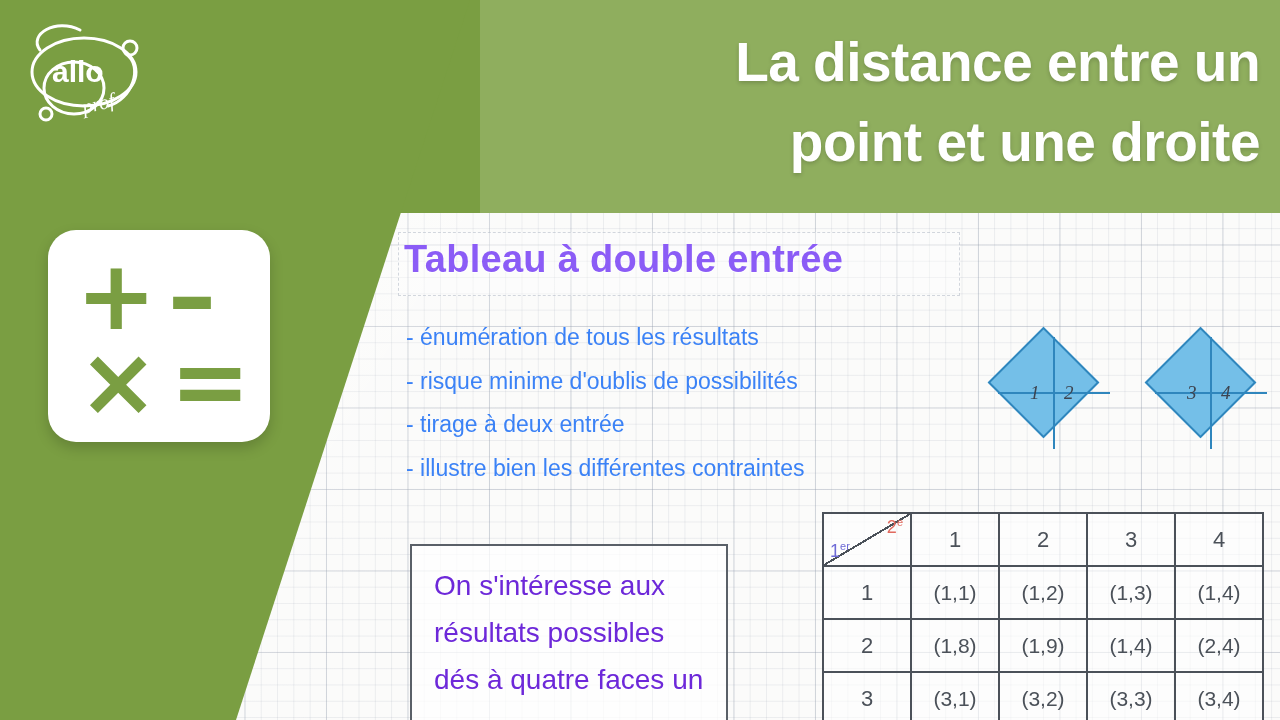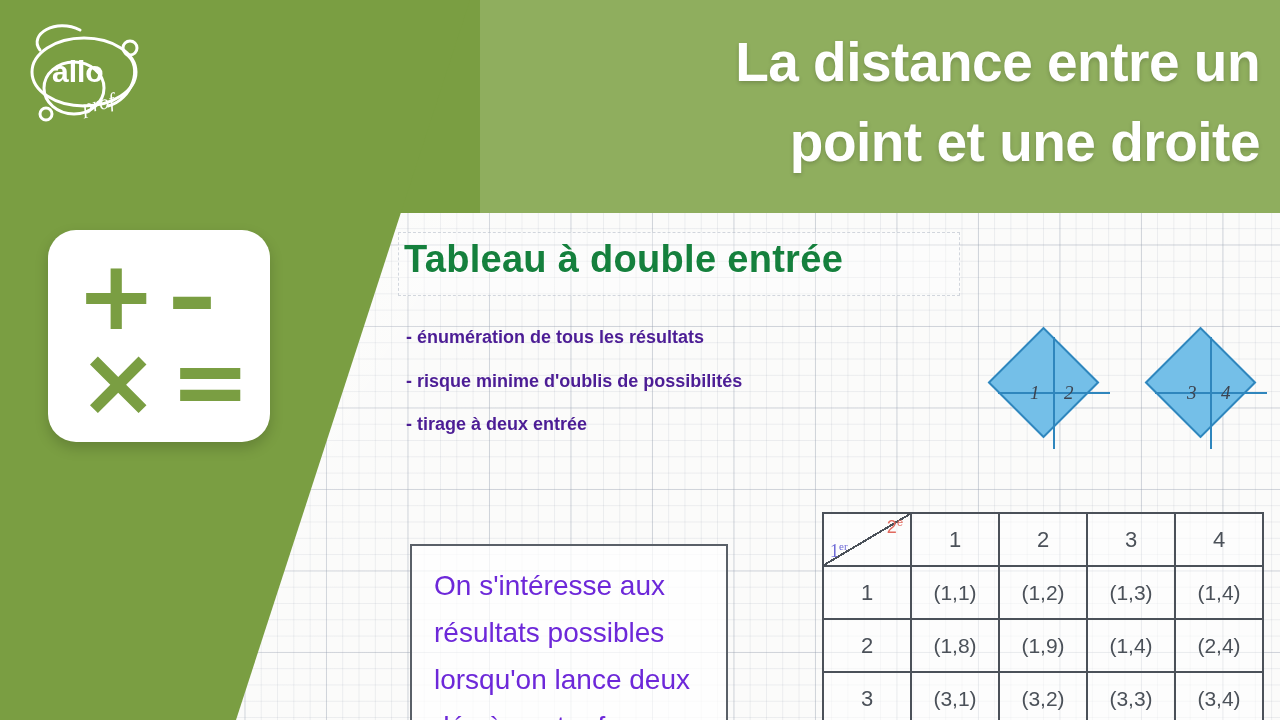--- a/index.html
+++ b/index.html
@@ -40,46 +40,45 @@
 
   
   .slide-title {
     position: absolute;
     left: 404px;
     top: 238px;
     width: 545px;
     height: 56px;
     font-size: 38px;
     font-weight: bold;
-    color: #15803d;
+    color: #8b5cf6;
     letter-spacing: 0.3px;
     white-space: nowrap;
     text-shadow: 0 1px 0 #ffffff;
   }
   .slide-title-box {
     position: absolute;
     left: 398px;
     top: 232px;
     width: 560px;
     height: 62px;
     border: 1px dashed rgba(160,170,185,0.45);
     background: rgba(255,255,255,0.35);
   }
   .bullets {
     position: absolute;
     left: 406px;
     top: 316px;
     width: 560px;
   }
   .bullets div {
-    font-size: 18px;
+    font-size: 23px;
     line-height: 43.5px;
-    color: #4c1d95;
+    color: #3b82f6;
     white-space: nowrap;
-    font-weight: bold;
   }
 
   
   .textbox {
     position: absolute;
     left: 410px;
     top: 544px;
     width: 318px;
     height: 210px;
     border: 2px solid #5a6068;
@@ -159,21 +158,21 @@
     background: rgba(255,255,255,0.3);
   }
   .dtable td.corner .slash {
     position: absolute;
     left: 0; top: 0;
     width: 100%; height: 100%;
     background: linear-gradient(to bottom right, transparent calc(50% - 1px), #4b5159 calc(50% - 1px), #4b5159 calc(50% + 1px), transparent calc(50% + 1px));
   }
   .dtable td.corner .c1 {
     position: absolute; left: 6px; bottom: 3px;
-    font-size: 18px; color: #6e6ad6; font-family: Liberation Serif, serif;
+    font-size: 18px; color: #6e6ad6;
   }
   .dtable td.corner .c1 sup { font-size: 11px; }
   .dtable td.corner .c2 {
     position: absolute; right: 7px; top: 2px;
     font-size: 18px; color: #e06a5f;
   }
   .dtable td.corner .c2 sup { font-size: 11px; }
   .hdr-col { color: #e06a5f; font-size: 22px; }
   .hdr-row { color: #6e6ad6; font-size: 22px; }
   .pair { color: #4b5159; font-size: 21px; }
@@ -261,26 +260,26 @@
   <div class="notebook"></div>
   <div class="paper-shade"></div>
 
   <div class="slide-title-box"></div>
   <div class="slide-title">Tableau à double entrée</div>
 
   <div class="bullets">
     <div>- énumération de tous les résultats</div>
     <div>- risque minime d'oublis de possibilités</div>
     <div>- tirage à deux entrée</div>
+    <div>- illustre bien les différentes contraintes</div>
   </div>
 
   <div class="textbox">
     <div>On s'intéresse aux</div>
     <div>résultats possibles</div>
-    <div>lorsqu'on lance deux</div>
     <div>dés à quatre faces un</div>
   </div>
 
   <div class="die" id="die1">
     <div class="dia"></div>
     <div class="vline"></div>
     <div class="hline"></div>
     <div class="lbl a">1</div>
     <div class="lbl b">2</div>
   </div>

